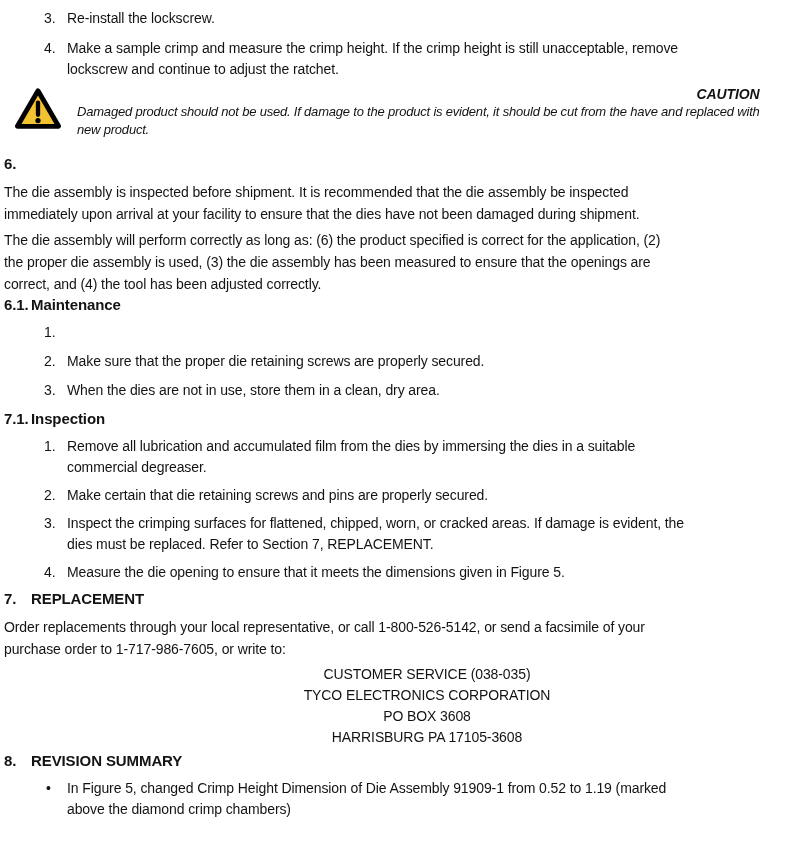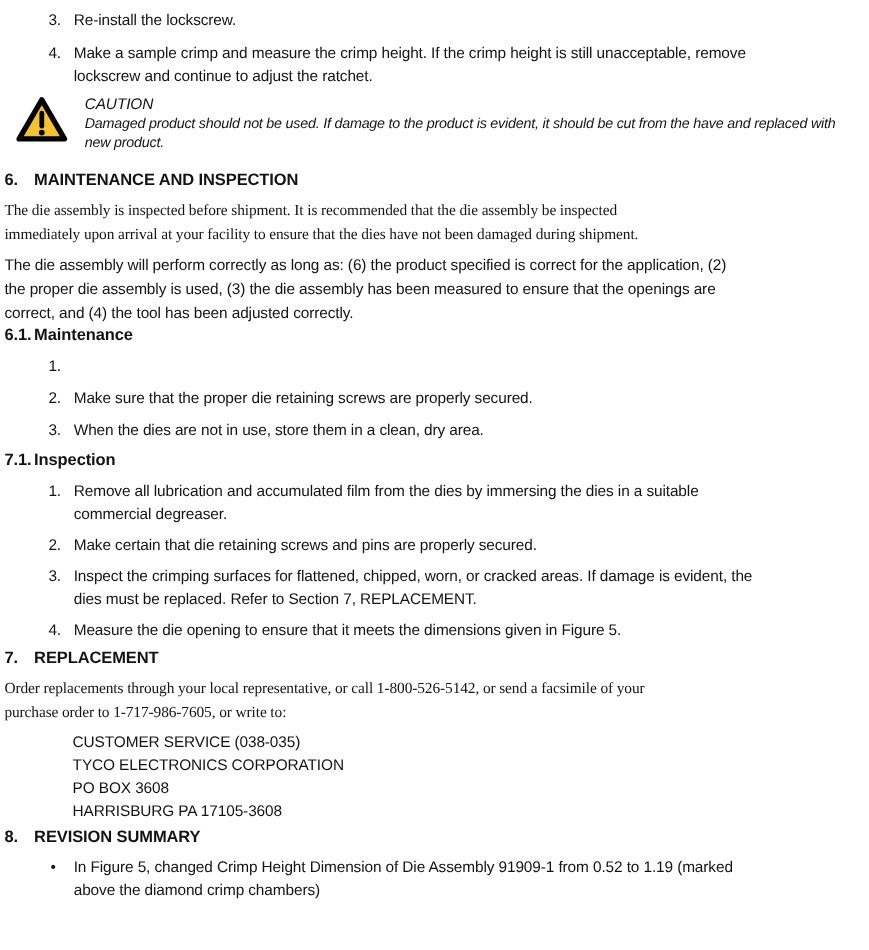--- a/index.html
+++ b/index.html
@@ -25,40 +25,40 @@
   .mb8 { margin-bottom: 8px; }
   .mb7 { margin-bottom: 7px; }
   .mb6 { margin-bottom: 6px; }
   .mb5 { margin-bottom: 5px; }
 
   
   .caution { display: flex; align-items: flex-start; margin: 0 0 16px 10px; }
   .caution-icon { flex: none; width: 48px; height: 44px; margin-right: 15px; margin-top: 2px; }
   .caution-body { padding-top: 0; }
   .caution-title {
-    font-weight: normal; font-style: italic;
-    font-size: 14px; line-height: 18px;
+    font-weight: bold; font-style: italic;
+    font-size: 14px; line-height: 18px; text-align: right;
   }
   .caution-text {
     font-style: italic; font-size: 13px; line-height: 17.5px;
     letter-spacing: -0.2px; white-space: pre-line;
   }
 
   
   .heading { display: flex; font-weight: bold; font-size: 15px; line-height: 20px; letter-spacing: -0.1px; }
   .heading .h-num { flex: none; width: 27px; }
   .h-main { margin: 0 0 7px 0; }
   .h7gap { margin-top: 0; }
 
   
   .para { margin: 0; line-height: 22px; white-space: pre-line; }
-  .pmb4 { margin-bottom: 4px; font-family: Liberation Serif, serif; }
+  .pmb4 { margin-bottom: 4px; }
   .pmb0 { margin-bottom: 0; }
 
-  .address { margin: 0 0 3px 62px; line-height: 21px; white-space: pre-line; }
+  .address { margin: 0 0 3px 62px; line-height: 21px; white-space: pre-line; text-align: center; }
 
   .bullet-row { display: flex; margin-left: 42px; }
   .bullet-row .bullet-marker { flex: none; width: 21px; line-height: 21px; }
   .bullet-row .bullet-text { white-space: pre-line; line-height: 21px; }
 </style>
 </head>
 <body>
 
 <div class="page">
 
@@ -80,21 +80,20 @@
     </svg>
     <div class="caution-body">
       <div class="caution-title">CAUTION</div>
       <div class="caution-text">Damaged product should not be used. If damage to the product is evident, it should be cut from the have and replaced with
 new product.</div>
     </div>
   </div>
 
   <div class="heading h-main">
     <span class="h-num">6.</span>
-    <span class="h-title">MAINTENANCE AND INSPECTION</span>
   </div>
   <p class="para pmb4">The die assembly is inspected before shipment. It is recommended that the die assembly be inspected
 immediately upon arrival at your facility to ensure that the dies have not been damaged during shipment.</p>
   <p class="para pmb0">The die assembly will perform correctly as long as: (6) the product specified is correct for the application, (2)
 the proper die assembly is used, (3) the die assembly has been measured to ensure that the openings are
 correct, and (4) the tool has been adjusted correctly.</p>
 
   <div class="heading h-main">
     <span class="h-num">6.1.</span>
     <span class="h-title">Maintenance</span>

